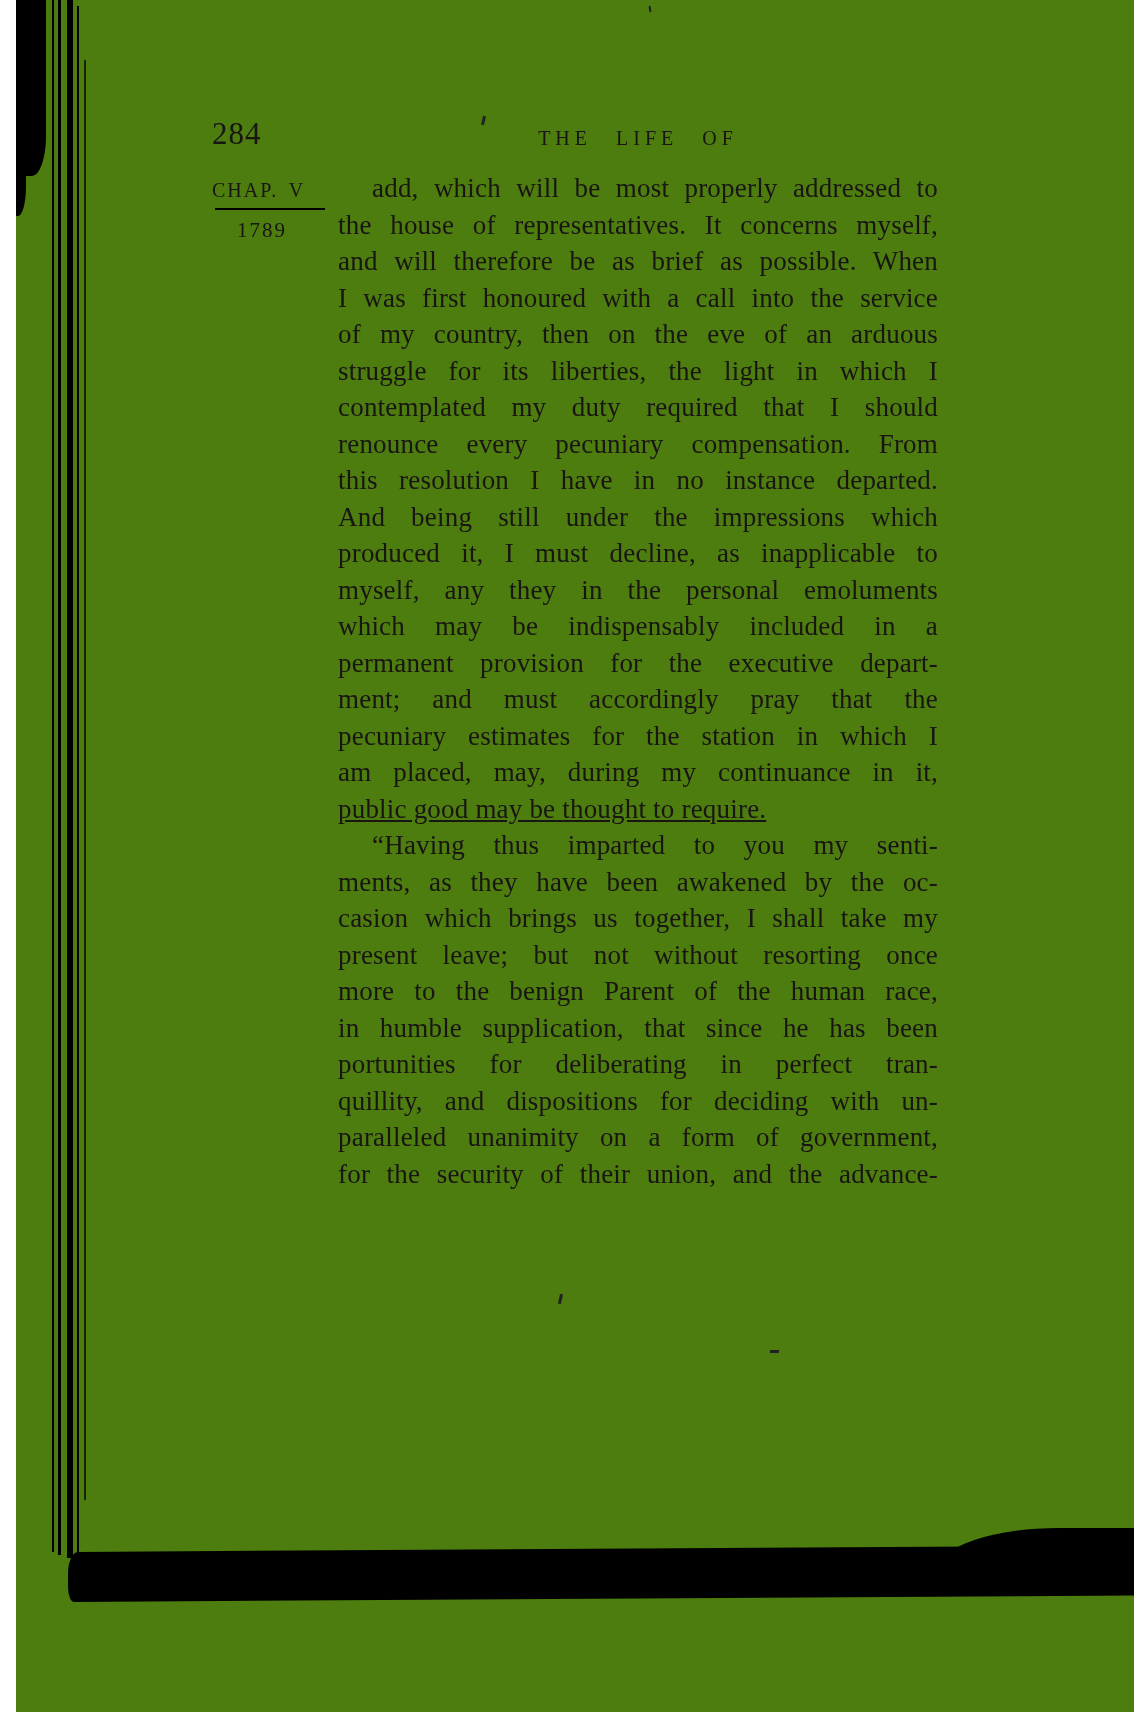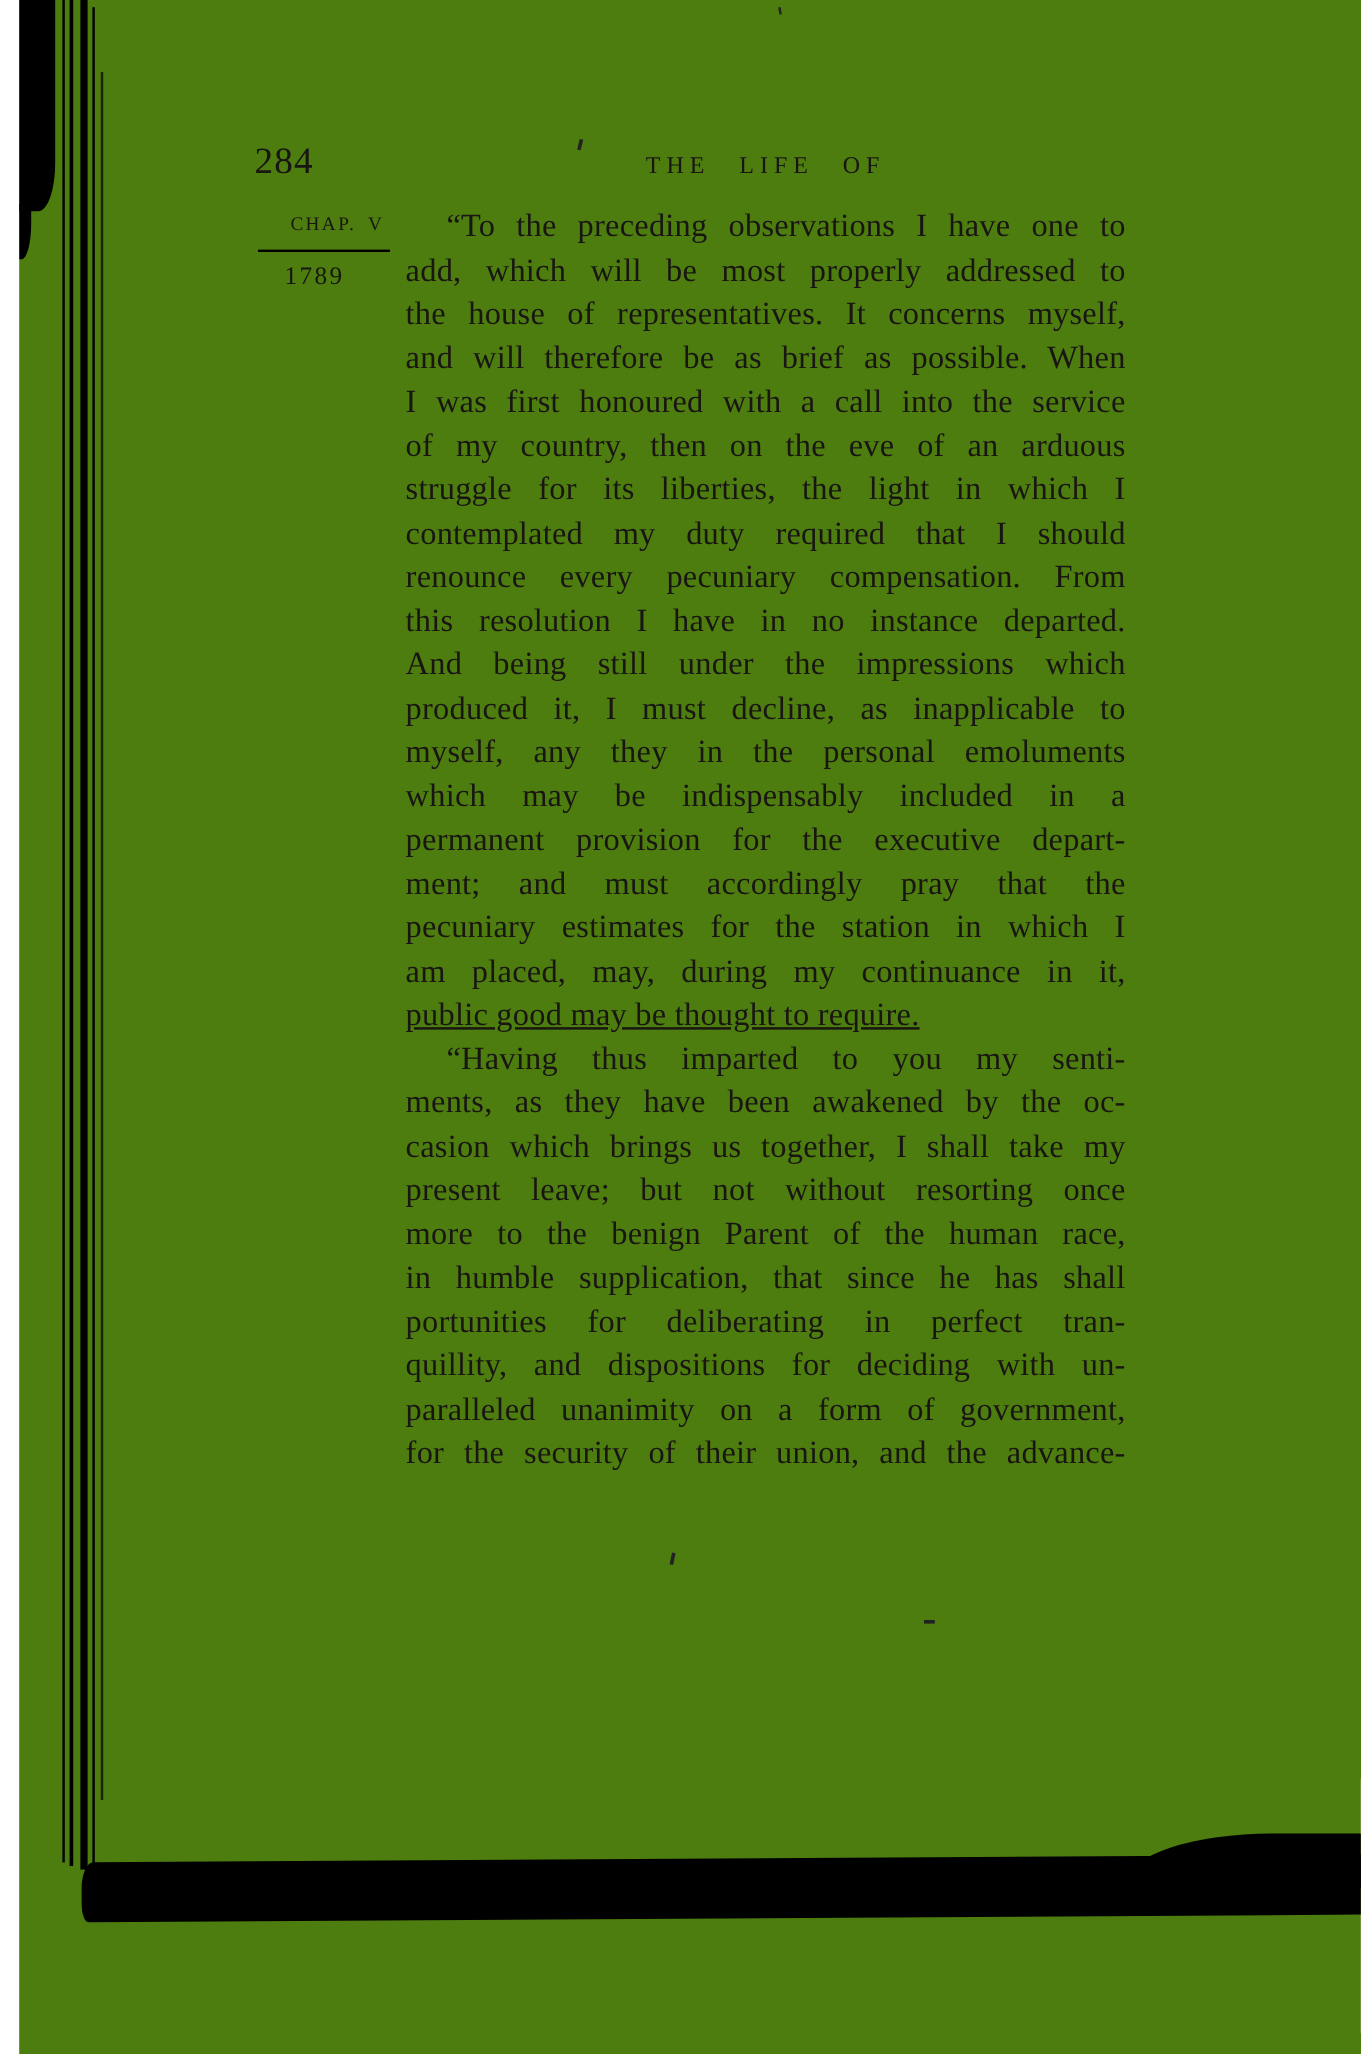--- a/index.html
+++ b/index.html
@@ -69,22 +69,22 @@
   .page-number {
     position: absolute; left: 196px; top: 116px;
     font-size: 31px; letter-spacing: 1px;
   }
   .running-header {
     position: absolute; left: 322px; top: 127px;
     width: 600px; text-align: center;
     font-size: 20px; letter-spacing: 5px; word-spacing: 14px;
   }
   .chap-label {
-    position: absolute; left: 226px; top: 179px;
-    font-size: 16px; letter-spacing: 2px; word-spacing: 4px;
+    position: absolute; left: 196px; top: 179px;
+    font-size: 20px; letter-spacing: 2px; word-spacing: 4px;
   }
   .chap-rule {
     position: absolute; left: 199px; top: 208px;
     width: 110px; height: 2px; background: #000;
   }
   .margin-year {
     position: absolute; left: 221px; top: 218px;
     font-size: 21px; letter-spacing: 2px;
   }
 
@@ -132,21 +132,20 @@
   <div class="speck s4"></div>
 
   <div class="page-number">284</div>
   <div class="running-header">THE LIFE OF</div>
   <div class="chap-label">CHAP. V</div>
   <div class="chap-rule"></div>
   <div class="margin-year">1789</div>
 
   <div class="body-text">
     <div class="para">
-        <div class="line">“To the preceding observations I have one to</div>
         <div class="line">add, which will be most properly addressed to</div>
         <div class="line">the house of representatives.  It concerns myself,</div>
         <div class="line">and will therefore be as brief as possible.  When</div>
         <div class="line">I was first honoured with a call into the service</div>
         <div class="line">of my country, then on the eve of an arduous</div>
         <div class="line">struggle for its liberties, the light in which I</div>
         <div class="line">contemplated my duty required that I should</div>
         <div class="line">renounce every pecuniary compensation.  From</div>
         <div class="line">this resolution I have in no instance departed.</div>
         <div class="line">And being still under the impressions which</div>
@@ -158,21 +157,21 @@
         <div class="line">pecuniary estimates for the station in which I</div>
         <div class="line">am placed, may, during my continuance in it,</div>
         <div class="line no-just">public good may be thought to require.</div>
       </div>
     <div class="para">
         <div class="line">“Having thus imparted to you my senti-</div>
         <div class="line">ments, as they have been awakened by the oc-</div>
         <div class="line">casion which brings us together, I shall take my</div>
         <div class="line">present leave; but not without resorting once</div>
         <div class="line">more to the benign Parent of the human race,</div>
-        <div class="line">in humble supplication, that since he has shall</div>
+        <div class="line">in humble supplication, that since he has been</div>
         <div class="line">portunities for deliberating in perfect tran-</div>
         <div class="line">quillity, and dispositions for deciding with un-</div>
         <div class="line">paralleled unanimity on a form of government,</div>
         <div class="line">for the security of their union, and the advance-</div>
       </div>
   </div>
 
 </div>
 
 </body></html>

